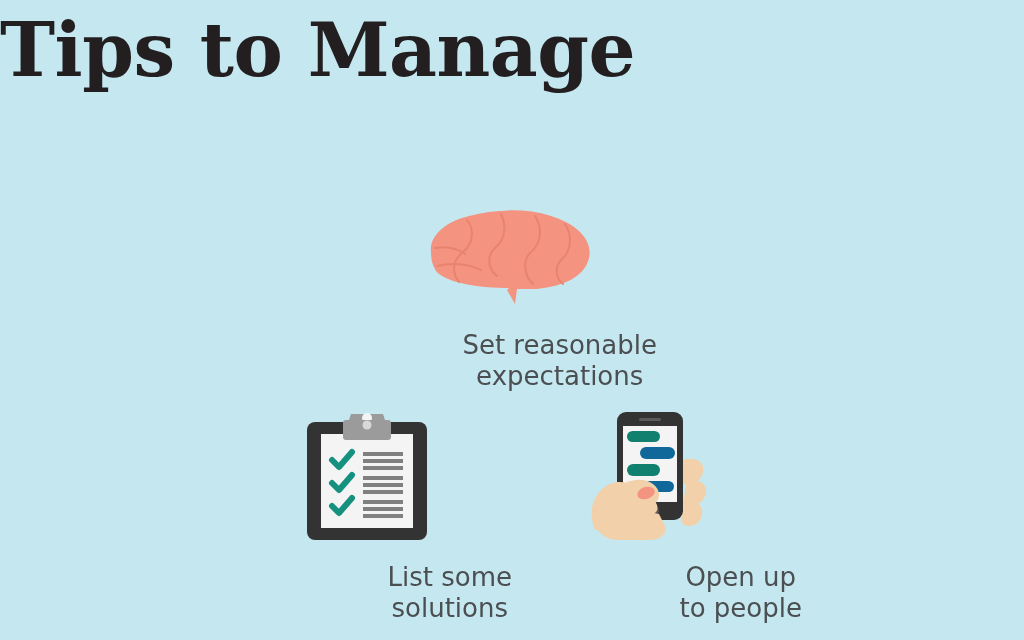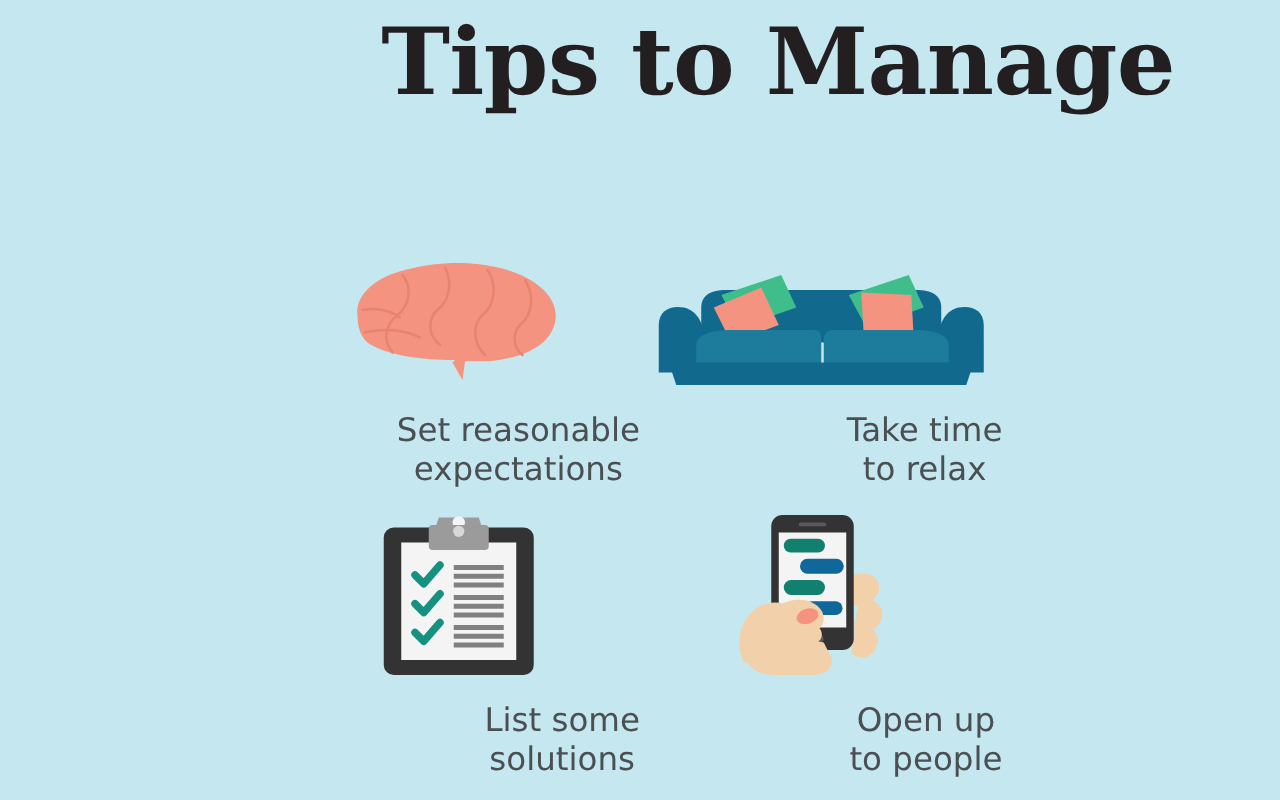--- a/index.html
+++ b/index.html
@@ -19,22 +19,21 @@
     height: 640px;
     background: #c5e8f0;
   }
 
   
   .title-block {
     position: absolute;
     top: 16px;
     left: 0;
     width: 912px;
-    text-align: right;
-    padding-left: 28px;
+    text-align: left;
   }
   .title-line {
     font-family: "DejaVu Serif", "Liberation Serif", serif;
     font-weight: bold;
     font-size: 74px;
     line-height: 0.92;
     color: #231f20;
     letter-spacing: -0.5px;
     white-space: nowrap;
   }
@@ -100,44 +99,20 @@
             <path d="M18 52 C28 50 40 52 48 58"></path>
             <path d="M20 70 C34 66 52 68 64 74"></path>
           </g>
         </svg>
       </div>
       <div class="tip-label">Set reasonable
 expectations</div>
     </div>
 
 
-    <div class="tip">
-      <div class="tip-art">
-        <svg width="272" height="104" viewBox="0 0 272 104">
-
-          <path d="M40 34 C40 24 48 20 60 20 L212 20 C224 20 232 24 232 34 L232 62 L40 62 Z" fill="#11698e"></path>
-
-          <path d="M56 24 L104 8 L116 34 L70 50 Z" fill="#3fbe8c"></path>
-          <path d="M50 34 L88 18 L102 48 L64 62 Z" fill="#f4937f"></path>
-
-          <path d="M158 24 L206 8 L218 34 L172 50 Z" fill="#3fbe8c"></path>
-          <path d="M168 22 L208 24 L210 58 L170 56 Z" fill="#f4937f"></path>
-
-          <path d="M6 48 C6 36 16 32 26 34 C36 36 42 46 42 58 L42 86 L6 86 Z" fill="#11698e"></path>
-          <path d="M230 58 C230 46 236 36 246 34 C256 32 266 36 266 48 L266 86 L230 86 Z" fill="#11698e"></path>
-
-          <path d="M36 64 C36 56 48 52 64 52 L130 52 C136 52 136 56 136 60 L136 80 L36 80 Z" fill="#1d7c9c"></path>
-          <path d="M138 60 C138 56 140 52 146 52 L212 52 C226 52 238 56 238 64 L238 80 L138 80 Z" fill="#1d7c9c"></path>
-
-          <path d="M14 78 L258 78 L252 96 L20 96 Z" fill="#11698e"></path>
-        </svg>
-      </div>
-      <div class="tip-label">Take time
-to relax</div>
-    </div>
   </div>
 
   <div class="row row-bottom">
 
     <div class="tip">
       <div class="tip-art">
         <svg width="132" height="136" viewBox="0 0 132 136">
 
           <path d="M50 6 L82 6 L86 18 L46 18 Z" fill="#9b9b9b"></path>
           <circle cx="66" cy="10" r="5" fill="#f4f4f4"></circle>

